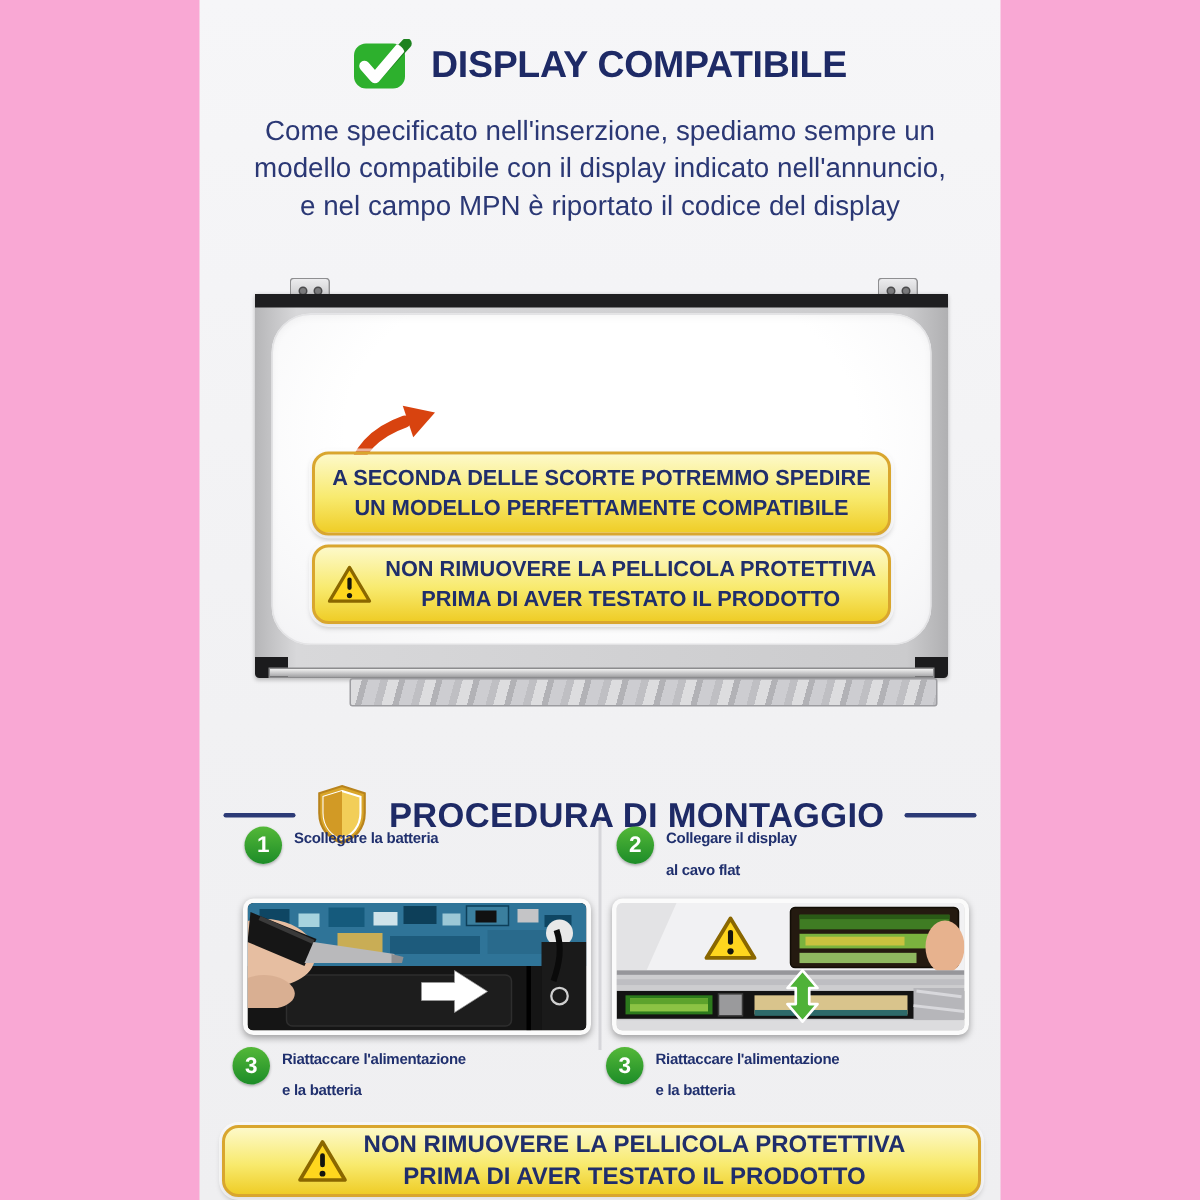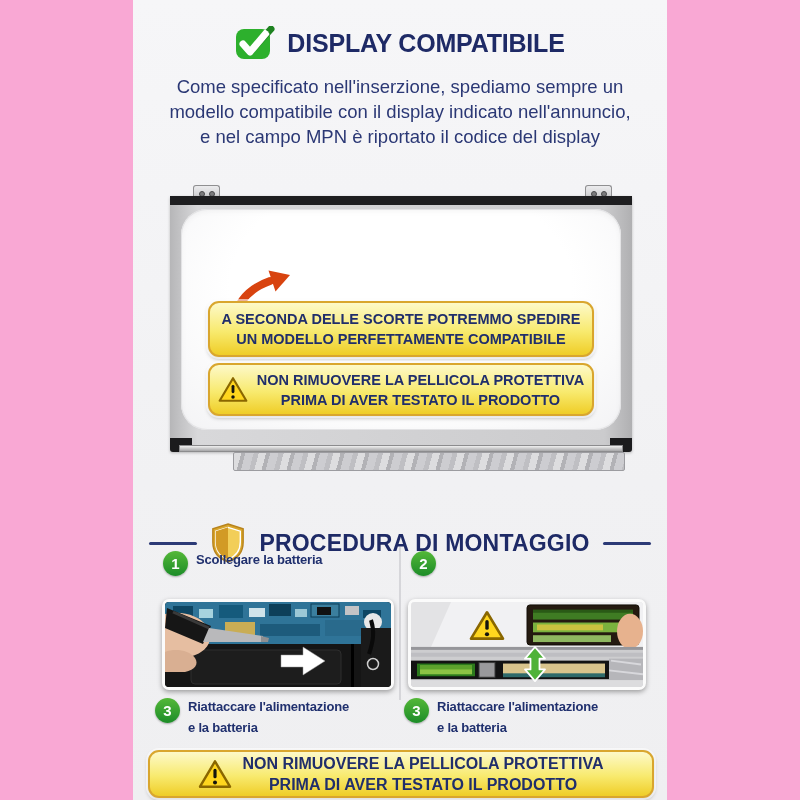--- a/index.html
+++ b/index.html
@@ -49,21 +49,21 @@
   .proc-header{position:absolute;left:133px;top:503px;width:534px;display:flex;align-items:center;justify-content:center;gap:13px;margin-top:20px;}
   .dash{width:48px;height:3px;background:#2c3a76;border-radius:2px;}
   .shield-icon{width:36px;height:40px;flex:0 0 auto;}
   .proc-title{font-size:23px;font-weight:bold;color:#1e2a66;letter-spacing:0.2px;}
 
   .step{position:absolute;display:flex;gap:8px;align-items:flex-start;}
   .step-circle{width:25px;height:25px;border-radius:50%;flex:0 0 auto;margin-top:2px;
                background:linear-gradient(180deg,#54b838,#1c8c28);
                color:#fff;font-size:15px;font-weight:bold;display:flex;align-items:center;justify-content:center;
                box-shadow:0 1px 2px rgba(0,0,0,.3);}
-  .step-text{font-size:13px;font-weight:bold;color:#20306e;line-height:21px;letter-spacing:-0.2px;}
+  .step-text{font-size:10px;font-weight:bold;color:#20306e;line-height:21px;letter-spacing:-0.2px;}
   #step1{left:163px;top:549px;} #step2{left:411px;top:549px;}
   #step3a{left:155px;top:696px;} #step3b{left:404px;top:696px;}
   .divider{position:absolute;left:399px;top:547px;width:2px;height:153px;background:#d6d6da;}
 
   .photo{position:absolute;top:599px;height:91px;border:3px solid #fbfbfb;border-radius:7px;
          box-shadow:0 2px 5px rgba(0,0,0,.35);box-sizing:border-box;overflow:hidden;background:#ddd;}
   #photo1{left:162px;width:232px;} #photo2{left:408px;width:238px;}
   .photo svg{display:block;width:100%;height:100%;}
 
   
@@ -159,20 +159,24 @@
   </div>
 
   <div class="step" id="step1">
     <div class="step-circle">1</div>
     <div class="step-text">
       <div>Scollegare la batteria</div>
     </div>
   </div>
   <div class="step" id="step2">
     <div class="step-circle">2</div>
+    <div class="step-text">
+      <div>Collegare il display</div>
+      <div>al cavo flat</div>
+    </div>
   </div>
 
   <div class="divider"></div>
 
   <div class="photo" id="photo1">
     <svg viewBox="0 0 226 85" preserveAspectRatio="none">
       <rect width="226" height="85" fill="#10110f"></rect>
       <rect width="226" height="42" fill="#2f7498"></rect>
       <rect x="8" y="4" width="20" height="11" fill="#0e4663"></rect>
         <rect x="34" y="7" width="14" height="9" fill="#a6d3de"></rect>

